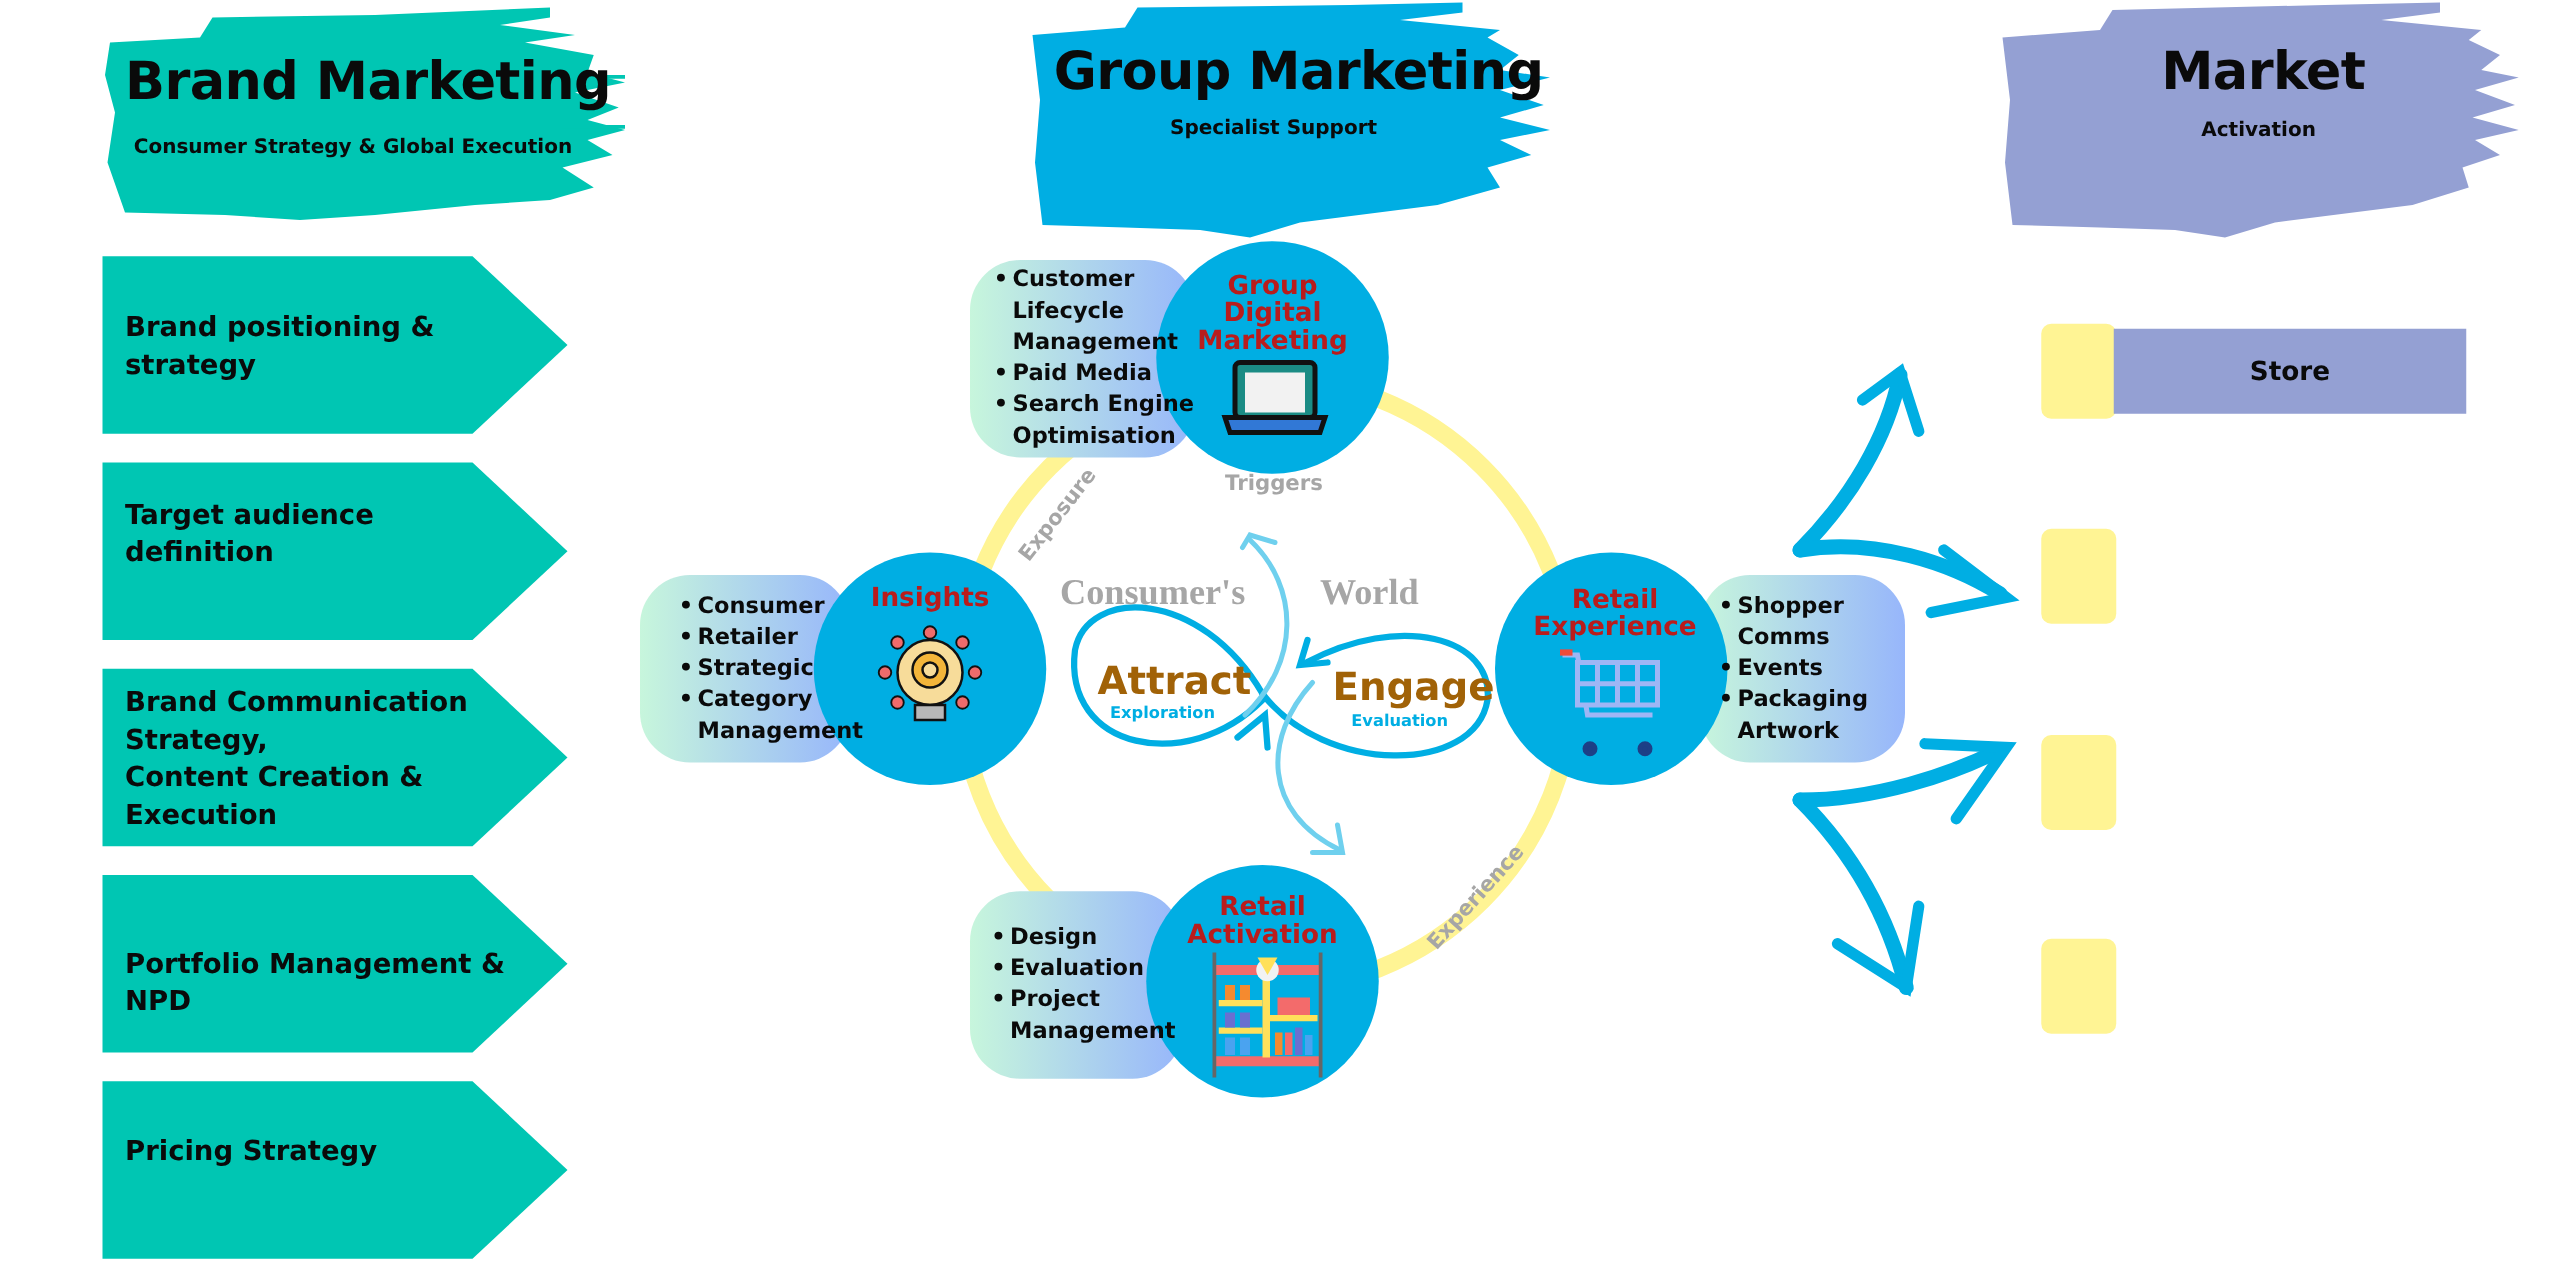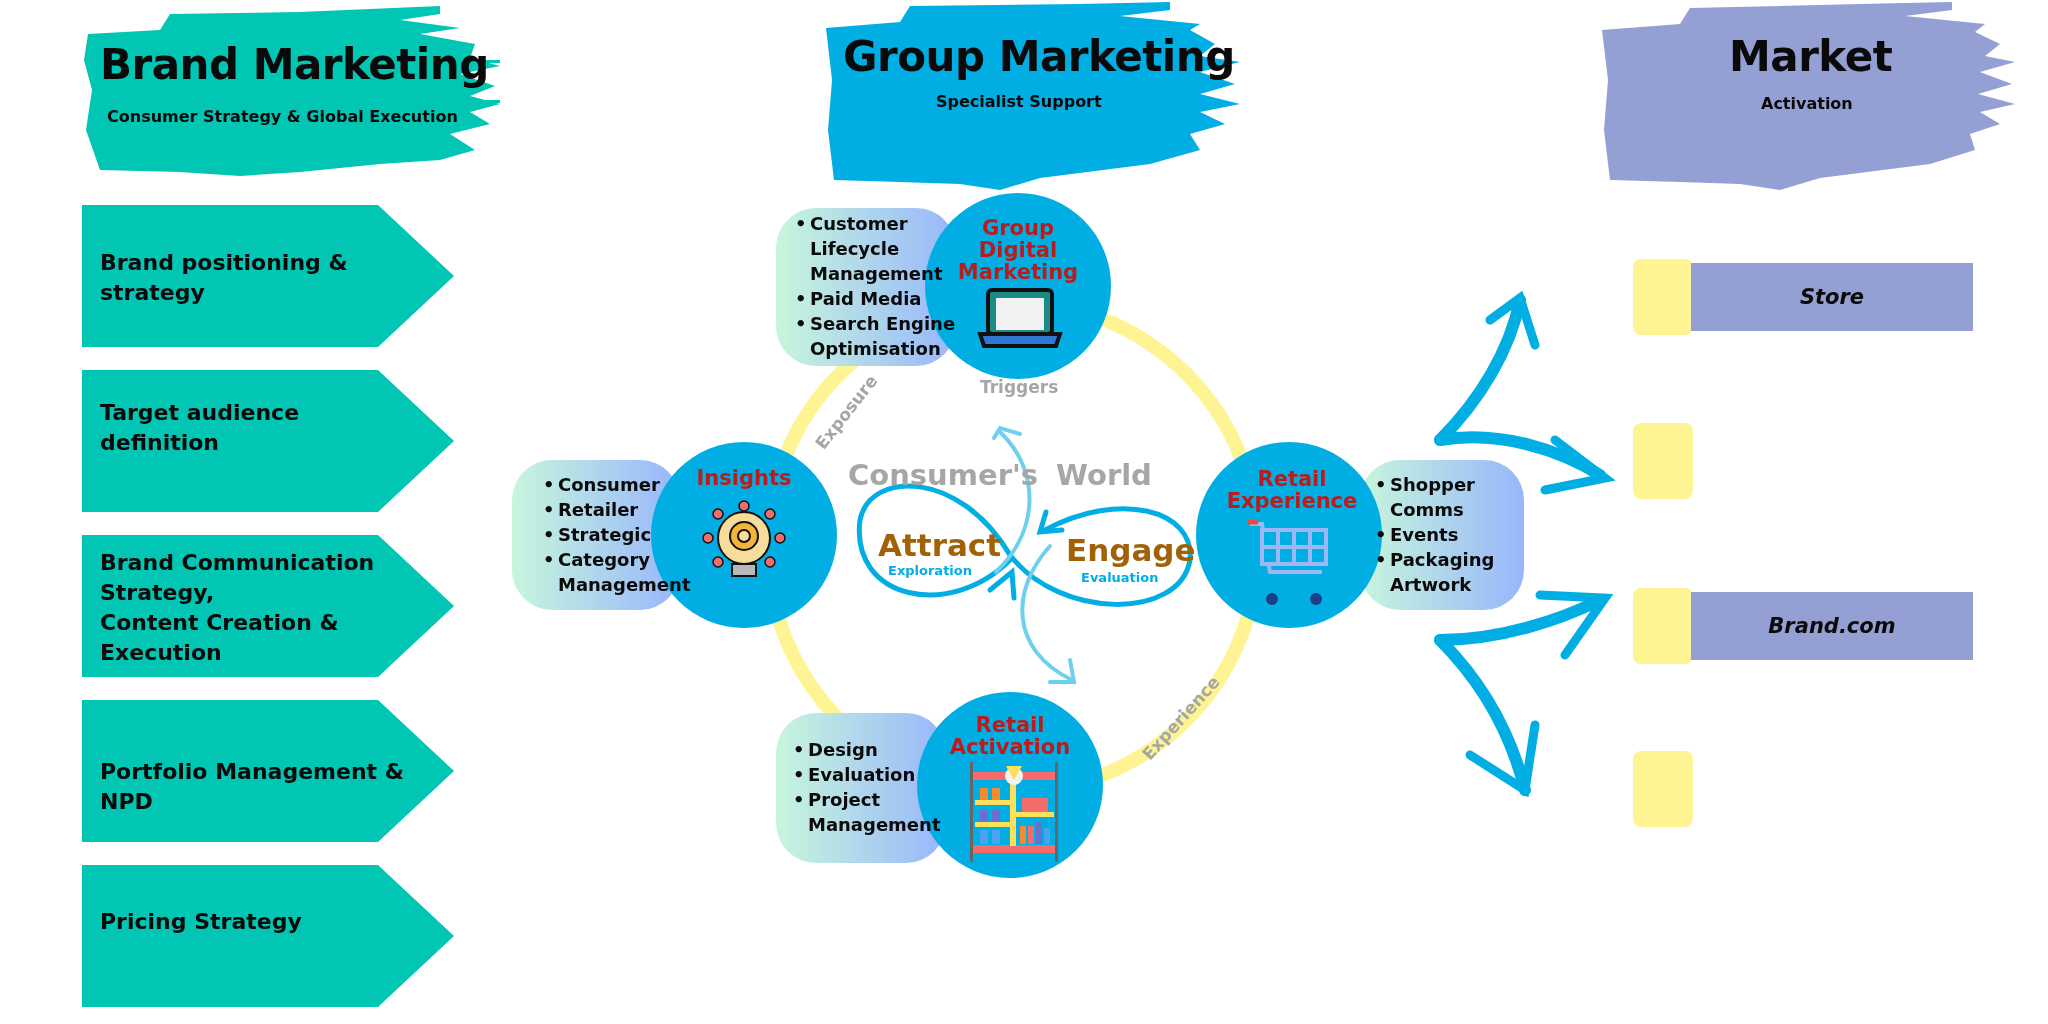--- a/index.html
+++ b/index.html
@@ -13,26 +13,26 @@
 
   
   .arrow-label { position: absolute; font-weight: 700; font-size: 22px; line-height: 30px; color: #0a0a0a; white-space: pre-line; }
 
   
   .node-title { position: absolute; font-weight: 800; text-align: center; color: #b91c1c; line-height: 22px; font-size: 21px; white-space: pre-line; }
   .pill-list { position: absolute; list-style: none; font-weight: 700; font-size: 18px; line-height: 25px; color: #0a0a0a; }
   .pill-list li { position: relative; padding-left: 15px; white-space: pre-line; }
   .pill-list li::before { content: "\2022"; position: absolute; left: 0; top: 0; }
 
-  .center-word { position: absolute; font-weight: 800; color: #a6a6a6; font-size: 29px; white-space: nowrap; }
+  .center-word { position: absolute; font-weight: 800; color: #a6a6a6; font-size: 29px; white-space: nowrap; font-family: Liberation Serif, serif; }
   .loop-main { position: absolute; font-weight: 800; color: #a16207; font-size: 31px; white-space: nowrap; }
   .loop-sub { position: absolute; font-weight: 700; color: #00aee3; font-size: 13px; white-space: nowrap; }
   .ring-label { position: absolute; font-weight: 800; color: #a6a6a6; font-size: 17px; white-space: nowrap; transform-origin: center center; }
 
-  .channel { position: absolute; width: 409px; height: 76px; font-style: italic; }
+  .channel { position: absolute; width: 409px; height: 76px; }
   .channel .tab { position: absolute; left: 0; top: -4px; width: 60px; height: 76px; background: #fff494; border-radius: 8px; }
   .channel .bar { position: absolute; left: 58px; top: 0; width: 282px; height: 68px; background: #94a0d3; display: flex; align-items: center; justify-content: center; text-align: center; font-weight: 800; font-size: 21px; line-height: 28px; white-space: pre-line; color: #0a0a0a; }
 </style>
 </head>
 <body>
 
 <svg class="layer" viewBox="0 0 2048 1024">
   <defs>
     <linearGradient id="pillGrad" x1="0" y1="0" x2="1" y2="0">
       <stop offset="0" stop-color="#c7f6dc"></stop>
@@ -229,17 +229,16 @@
 
 <div class="channel" style="left:1633px; top:263px;">
   <div class="tab"></div>
   <div class="bar">Store</div>
 </div>
 <div class="channel" style="left:1633px; top:427px;">
   <div class="tab"></div>
 </div>
 <div class="channel" style="left:1633px; top:592px;">
   <div class="tab"></div>
-  <div class="bar">Brand.com</div>
 </div>
 <div class="channel" style="left:1633px; top:755px;">
   <div class="tab"></div>
 </div>
 
 </body></html>

